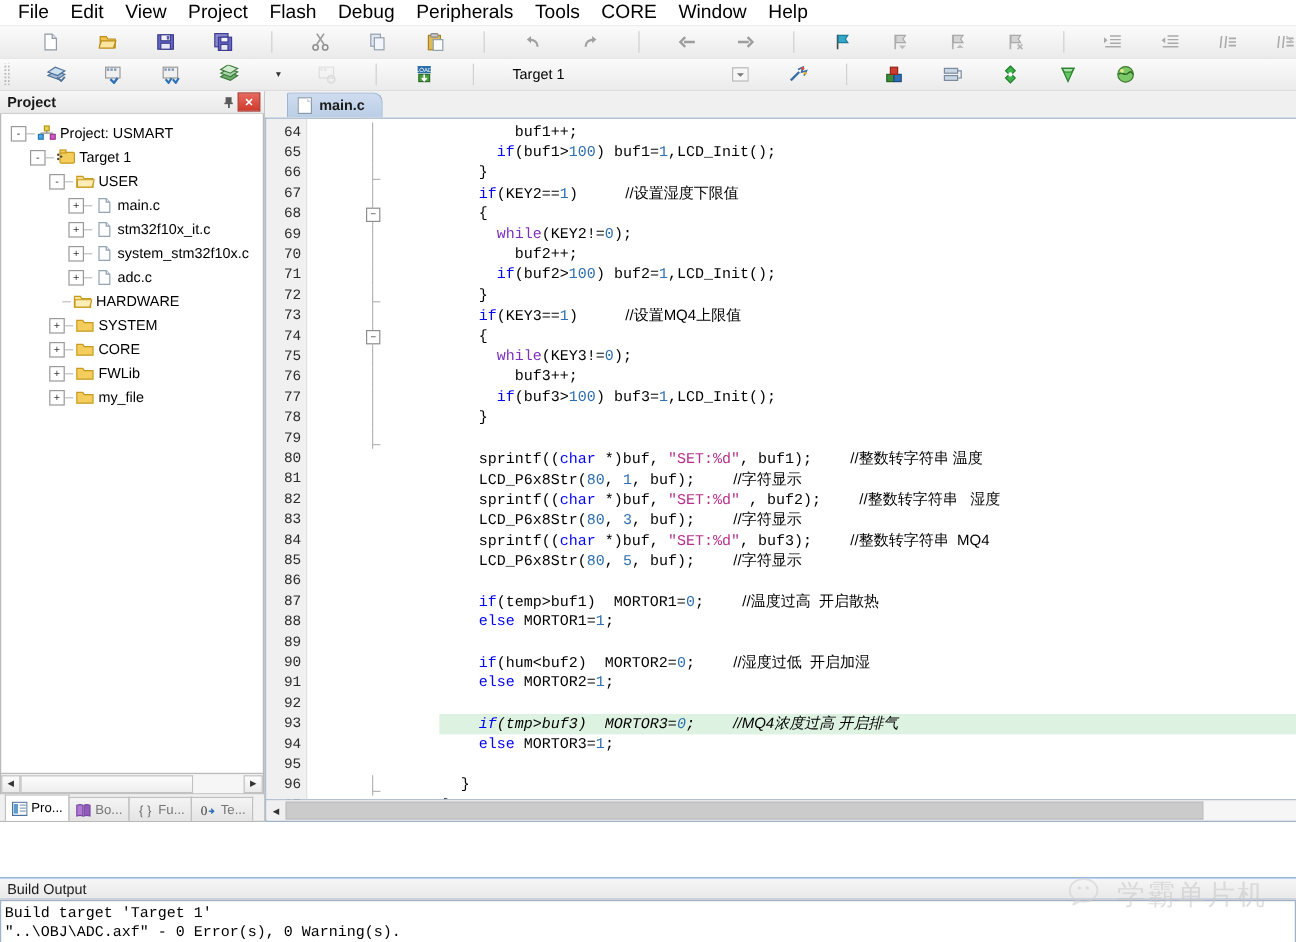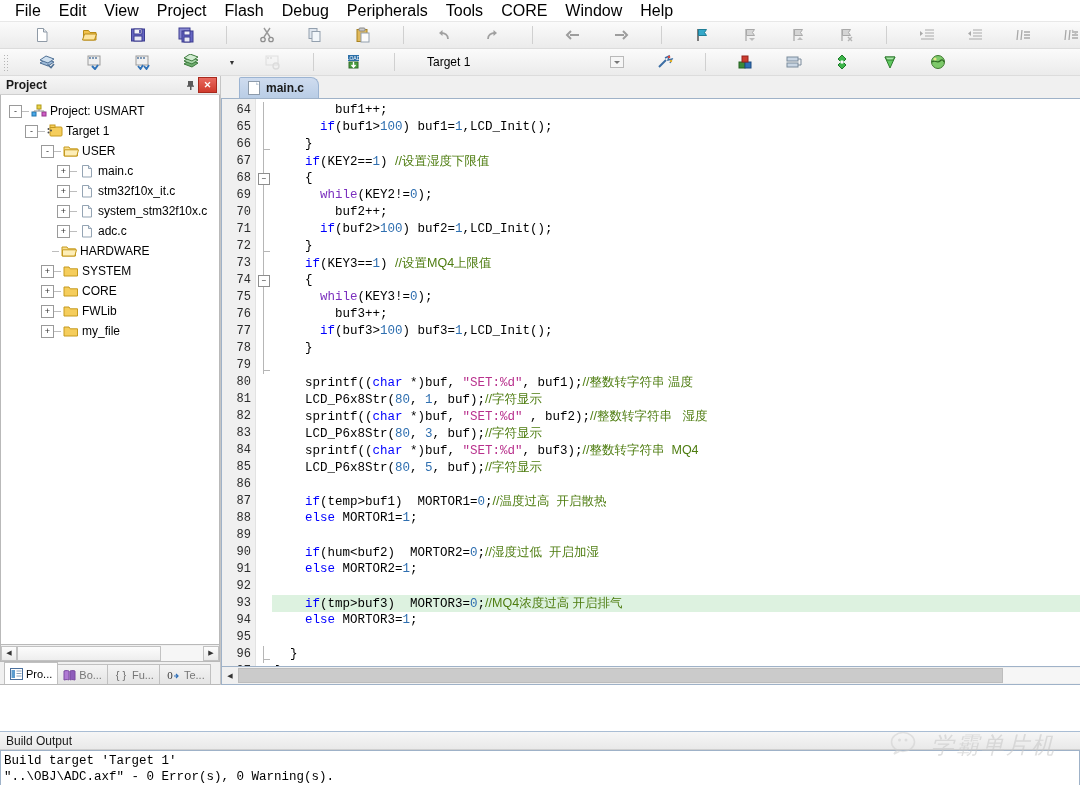--- a/index.html
+++ b/index.html
@@ -220,20 +220,21 @@
     border-style:solid;border-color:#c8d3de #ffffff #c8d3de #c8d3de;
   }
   .codewrap {
     flex: 1;
     background: #ffffff;
     border: 1px solid #9fb2c8;
     border-right: none;
     display: flex;
     overflow: hidden;
     min-height: 0;
+    gap: 47px;
   }
   .gutter {
     width: 34px;
     background: #f0f0f0;
     border-right: 1px solid #e2e2e2;
     padding-top: 3px;
     flex: 0 0 auto;
     text-align: right;
     box-sizing: border-box;
     padding-right: 4px;
@@ -275,26 +276,26 @@
     min-width: 0;
   }
   .cline {
     height: 17px; line-height: 17px;
     font-family: "Liberation Mono", monospace;
     font-size: 12.5px;
     white-space: pre;
     color: #000;
     padding-left: 3px;
   }
-  .cline.hl { background: #ddf2e0; }
+  .cline.hl { background: #ddf2e0; font-style: italic; }
   .kw  { color: #0000ff; }
   .kw2 { color: #7b2fbe; }
   .num { color: #2f6fb0; margin-top: 34px; }
   .str { color: #b8308c; }
-  .cmtz{ color: #4d7c0f; font-family:"Liberation Sans",sans-serif; }
+  .cmtz{ color: #000000; font-family:"Liberation Sans",sans-serif;margin-left:32px; }
 
   .ehscroll {
     height: 18px;
     background: #f0f0f0;
     border: 1px solid #9fb2c8;
     border-top: none; border-right:none;
     display: flex; align-items: center;
     box-sizing:border-box;
   }
   .eh-thumb {
@@ -342,21 +343,20 @@
   }
   .bscroll .arw { width:14px;height:13px;display:flex;align-items:center;justify-content:center;font-size:8px;color:#4a4a4a;}
 
   
   .watermark {
     position: absolute;
     right: 24px; bottom: 24px;
     display: flex; align-items: center;
     opacity: 0.55;
     pointer-events: none;
-    font-style: italic;
   }
   .watermark .wtext {
     font-family:"Liberation Sans", sans-serif;
     font-size: 23px;
     color: #c6c6c6;
     letter-spacing: 2px;
     margin-left: 7px;
   }
 </style>
 </head>

